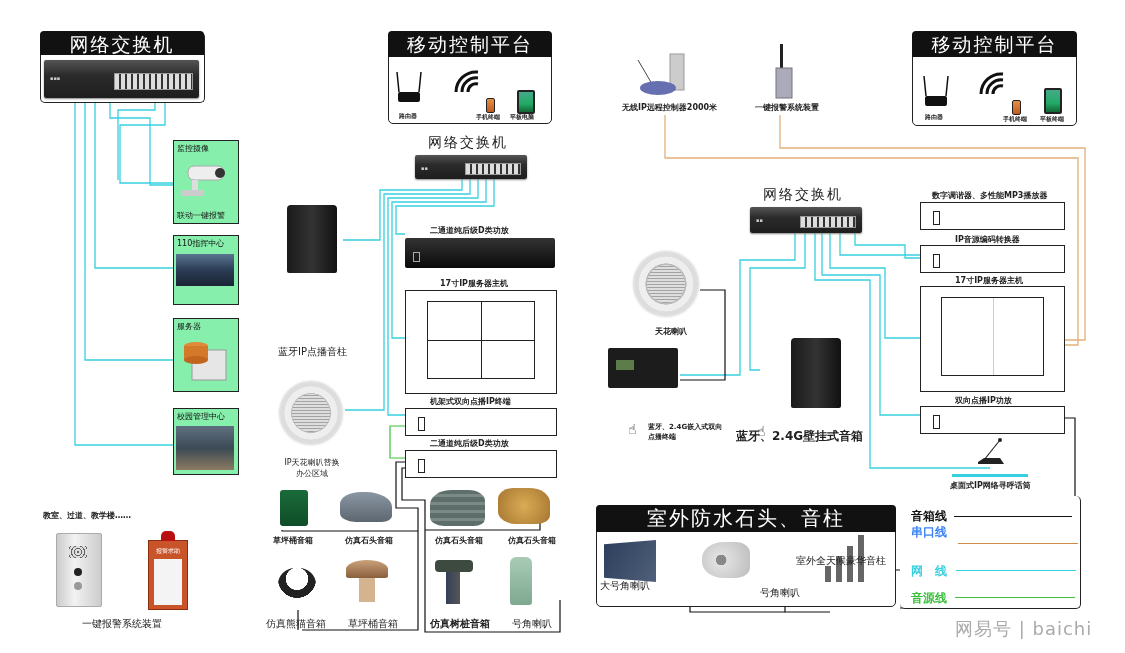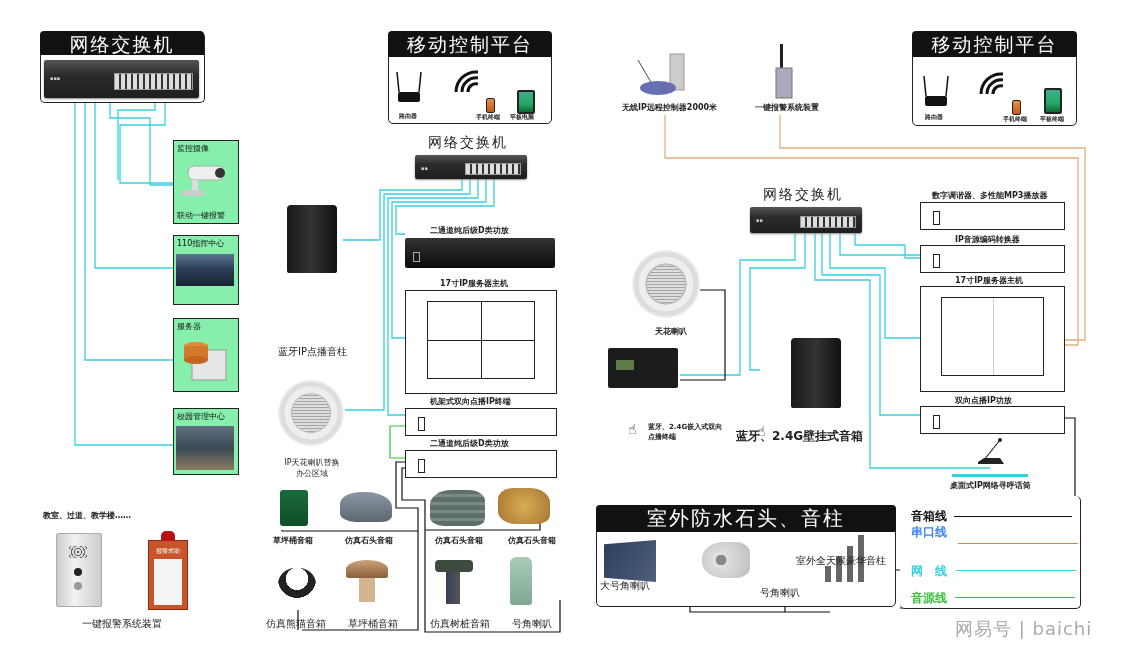--- a/index.html
+++ b/index.html
@@ -204,21 +204,21 @@
 <div class="photo" style="left:498px;top:488px;width:52px;height:36px;background:radial-gradient(circle,#d9ac55,#a67530);border-radius:30% 40% 25% 35%;"></div>
 <div class="lbl" style="left:508px;top:535px;">仿真石头音箱</div>
 
 <div class="photo" style="left:278px;top:568px;width:38px;height:36px;background:radial-gradient(circle at 50% 30%,#fff 0 35%,#222 36% 60%,#fff 61%);border-radius:45%;"></div>
 <div class="lbl-md" style="left:266px;top:617px;">仿真熊猫音箱</div>
 <div class="photo" style="left:346px;top:560px;width:42px;height:18px;background:linear-gradient(#c9a27a,#8a5f3c);border-radius:50% 50% 10% 10%;"></div>
 <div class="photo" style="left:359px;top:578px;width:16px;height:24px;background:#d4b48e;"></div>
 <div class="lbl-md" style="left:348px;top:617px;">草坪桶音箱</div>
 <div class="photo" style="left:435px;top:560px;width:38px;height:12px;background:#3d4a40;border-radius:4px;"></div>
 <div class="photo" style="left:446px;top:572px;width:14px;height:32px;background:linear-gradient(90deg,#33405a,#555);"></div>
-<div class="lbl-md" style="left:430px;top:617px;">仿真树桩音箱</div>
+<div class="lbl-md" style="left:430px;top:617px;font-weight:bold;">仿真树桩音箱</div>
 <div class="photo" style="left:510px;top:557px;width:22px;height:48px;background:linear-gradient(#a9cbb6,#7ea890);border-radius:6px 6px 3px 3px;"></div>
 <div class="lbl-md" style="left:512px;top:617px;">号角喇叭</div>
 
 <svg class="abs" style="left:632px;top:52px;" width="60" height="48">
   <line x1="6" y1="8" x2="20" y2="32" stroke="#444" stroke-width="1"></line>
   <rect x="38" y="2" width="14" height="36" fill="#ccc" stroke="#999"></rect>
   <ellipse cx="26" cy="36" rx="18" ry="7" fill="#6670b0"></ellipse>
 </svg>
 <div class="lbl" style="left:622px;top:102px;">无线IP远程控制器2000米</div>
 <svg class="abs" style="left:770px;top:42px;" width="26" height="58">

